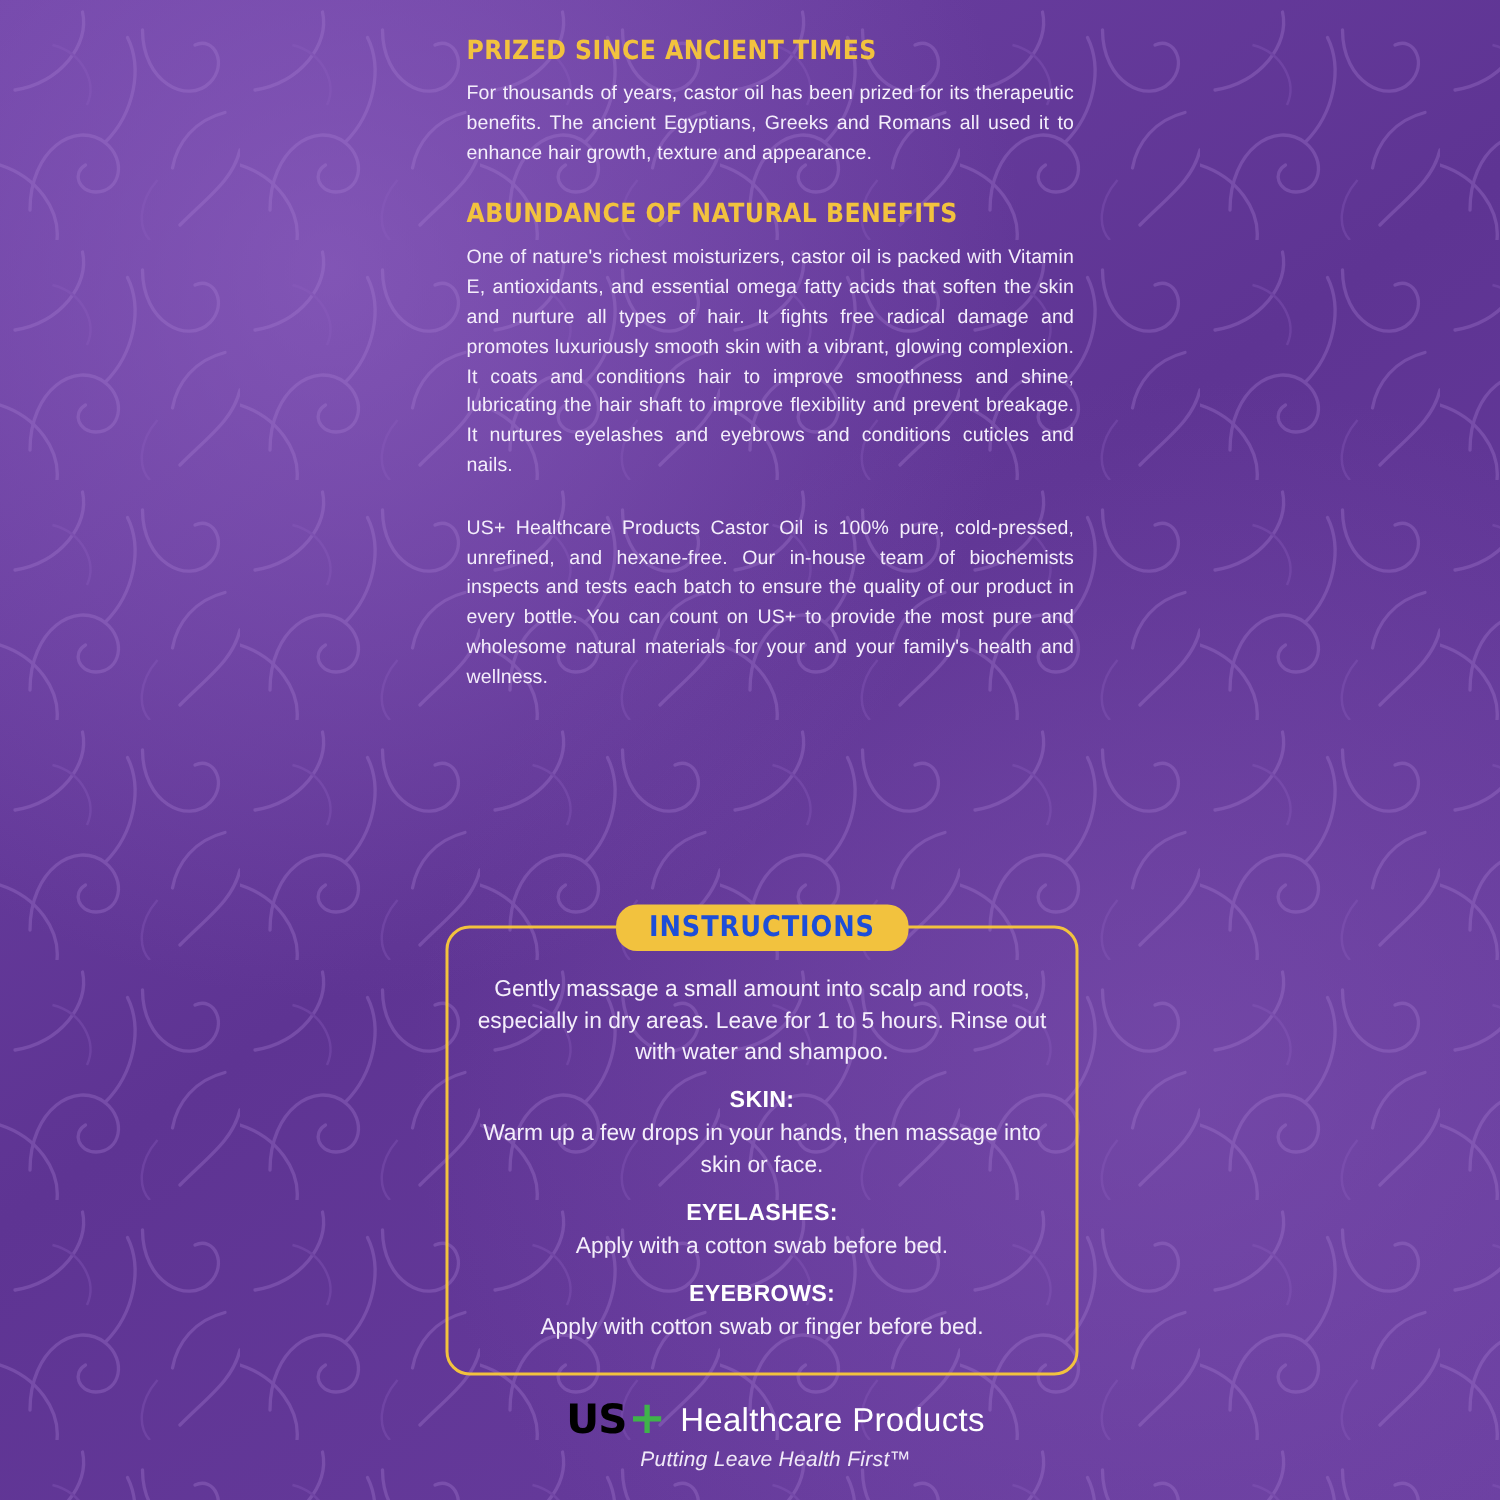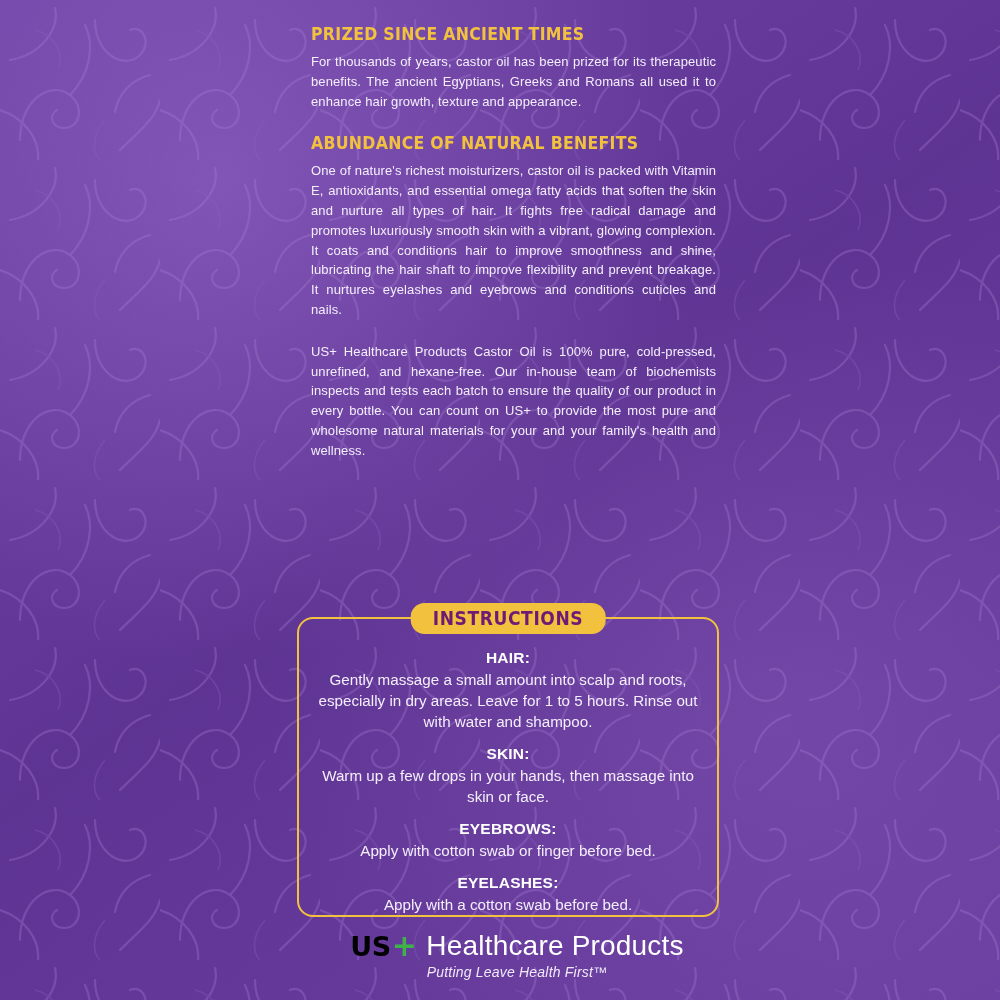--- a/index.html
+++ b/index.html
@@ -78,21 +78,21 @@
     border-radius: 16px;
     box-sizing: border-box;
   }
 
   .instructions-title {
     position: absolute;
     left: 50%;
     transform: translateX(-50%);
     top: -16px;
     background: #f2c23e;
-    color: #701a75;
+    color: #1d4ed8;
     font-family: "DejaVu Sans Condensed", "Liberation Sans", sans-serif;
     font-weight: bold;
     font-size: 19px;
     letter-spacing: 0.6px;
     padding: 4px 22px 5px 22px;
     border-radius: 14px;
     white-space: nowrap;
   }
 
   .instr-body {
@@ -147,21 +147,21 @@
   }
   .logo-plus {
     color: #3fb34a;
     font-size: 30px;
     line-height: 1;
     margin-left: 1px;
   }
 
   .logo-word {
     font-family: "Liberation Sans", sans-serif;
-    font-size: 28px;
+    font-size: 22px;
     color: #ffffff;
     letter-spacing: 0.2px;
   }
 
   .tagline {
     margin-top: 2px;
     font-family: "Liberation Sans", sans-serif;
     font-style: italic;
     font-size: 14px;
     color: #f0e9f8;
@@ -207,37 +207,36 @@
       <p class="body-text">US+ Healthcare Products Castor Oil is 100% pure, cold-pressed, unrefined, and hexane-free. Our in-house team of biochemists inspects and tests each batch to ensure the quality of our product in every bottle. You can count on US+ to provide the most pure and wholesome natural materials for your and your family's health and wellness.</p>
 
     </div>
 
     <div class="instructions">
       <div class="instructions-title">INSTRUCTIONS</div>
 
       <div class="instr-body">
 
         <div class="instr-block">
-          <div class="instr-head">HAIR:</div>
           <div class="instr-text">Gently massage a small amount into scalp and roots, especially in dry areas. Leave for 1 to 5 hours. Rinse out with water and shampoo.</div>
         </div>
 
         <div class="instr-block">
           <div class="instr-head">SKIN:</div>
           <div class="instr-text">Warm up a few drops in your hands, then massage into skin or face.</div>
         </div>
 
         <div class="instr-block">
+          <div class="instr-head">EYELASHES:</div>
+          <div class="instr-text">Apply with a cotton swab before bed.</div>
+        </div>
+
+        <div class="instr-block">
           <div class="instr-head">EYEBROWS:</div>
           <div class="instr-text">Apply with cotton swab or finger before bed.</div>
-        </div>
-
-        <div class="instr-block">
-          <div class="instr-head">EYELASHES:</div>
-          <div class="instr-text">Apply with a cotton swab before bed.</div>
         </div>
 
       </div>
     </div>
 
     <div class="footer">
       <div class="logo-row">
         <span class="logo-mark">
           <span class="logo-us">US</span>
             <span class="logo-plus">+</span>

